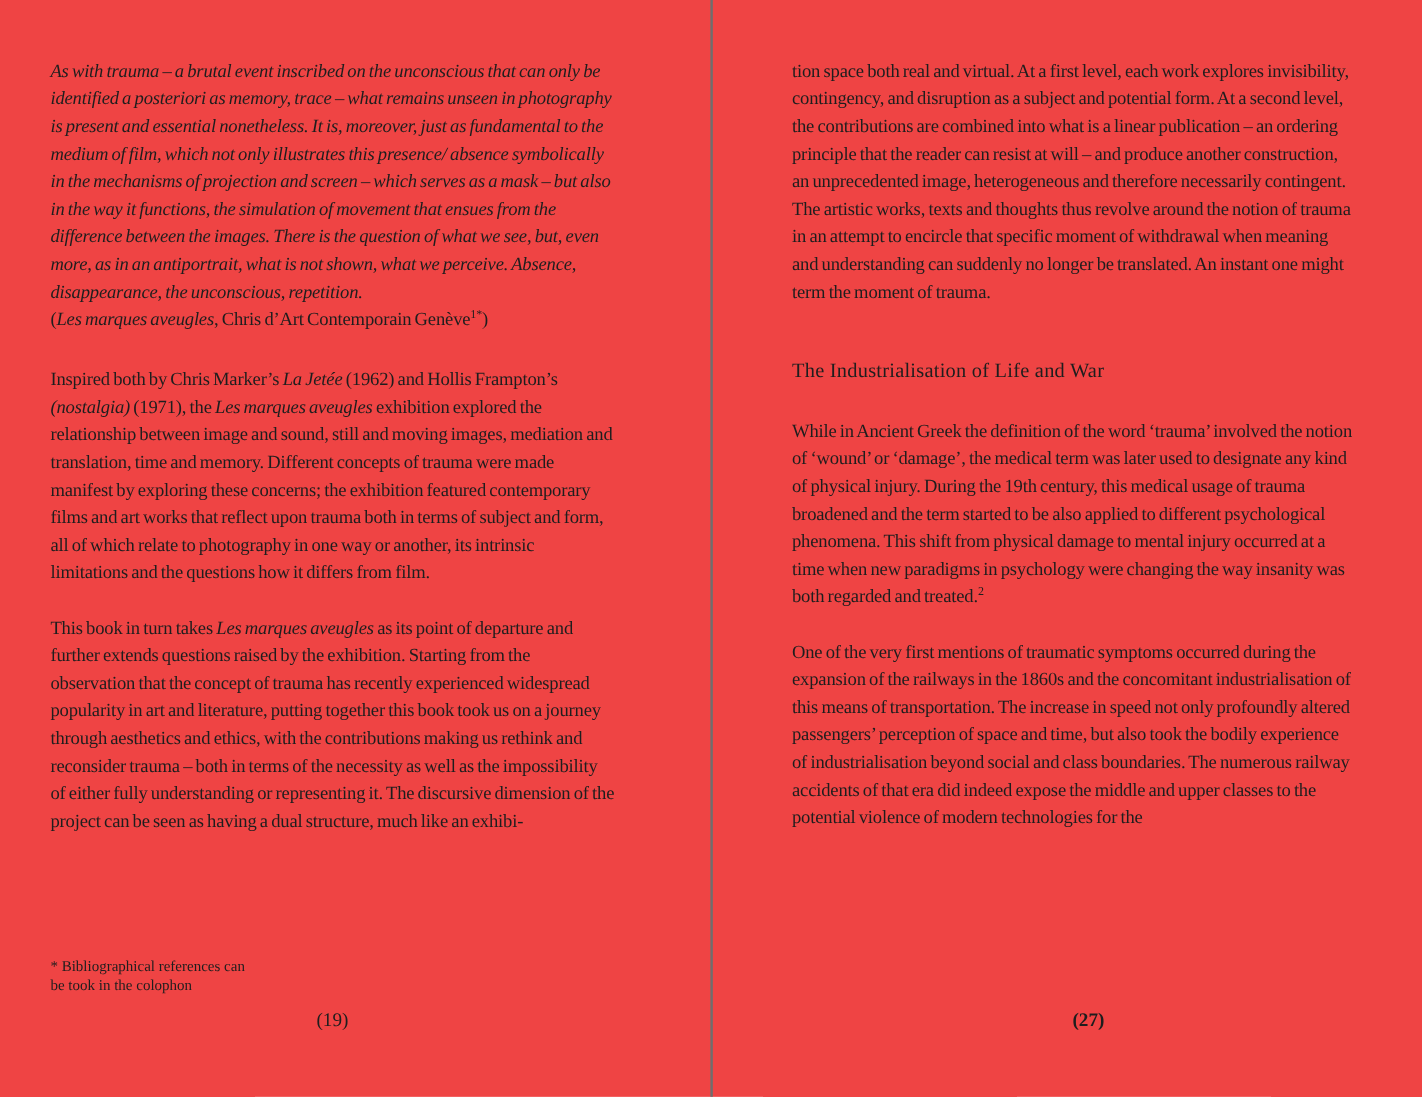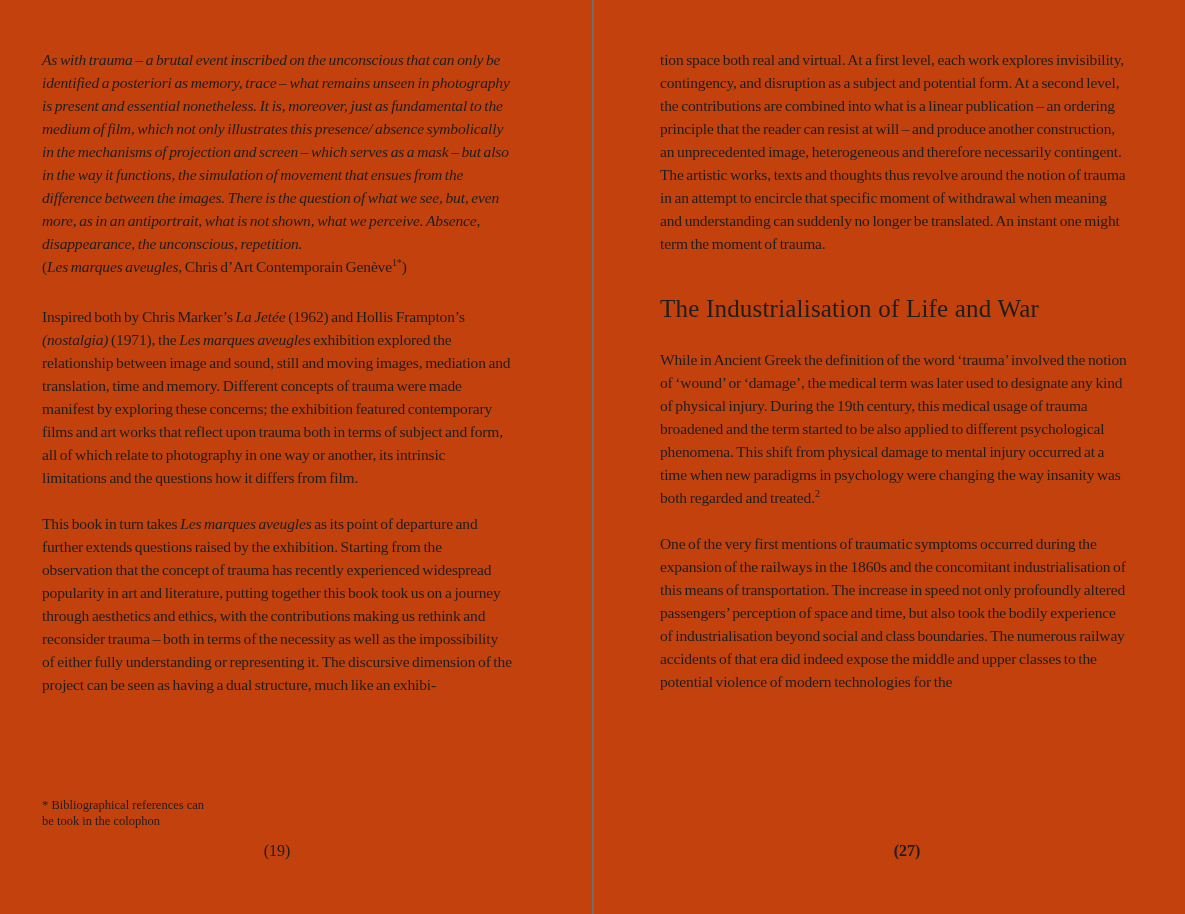--- a/index.html
+++ b/index.html
@@ -3,21 +3,21 @@
 <meta charset="utf-8">
 <style>
   html, body { margin: 0; padding: 0; }
   body {
     width: 1185px; height: 914px;
     background: #ffffff;
     font-family: "Liberation Serif", serif;
     color: #1e1e1e;
     overflow: hidden;
   }
-  .spread { position: relative; width: 1185px; height: 914px; background: #c2410c; }
+  .spread { position: relative; width: 1185px; height: 914px; background: #ef4444; }
   .divider {
     position: absolute; left: 592px; top: 0; bottom: 0; width: 2px;
     background: #6e6e6e;
   }
   .page { position: absolute; top: 0; bottom: 0; }
   .page-left  { left: 0; width: 592px; }
   .page-right { left: 594px; width: 591px; }
   .content { position: absolute; top: 48px; }
   .page-left  .content { left: 42px; width: 470px; }
   .page-right .content { left: 66px; width: 468px; }
@@ -29,21 +29,21 @@
     letter-spacing: -0.15px;
     word-spacing: -1px;
     text-align: left;
   }
   .quote { font-style: italic; margin-bottom: 0; }
   .attribution { margin-bottom: 27px; }
   .i { font-style: italic; }
   sup { font-size: 10px; line-height: 0; vertical-align: super; }
 
   h1.section-heading {
-    font-size: 25px;
+    font-size: 17px;
     font-weight: 400;
     line-height: 31px;
     margin: 38px 0 24px 0;
     letter-spacing: 0.2px;
     color: #1e1e1e;
   }
 
   .footnote {
     position: absolute; left: 42px; top: 797px; width: 220px;
     font-size: 12.5px; line-height: 16px;

